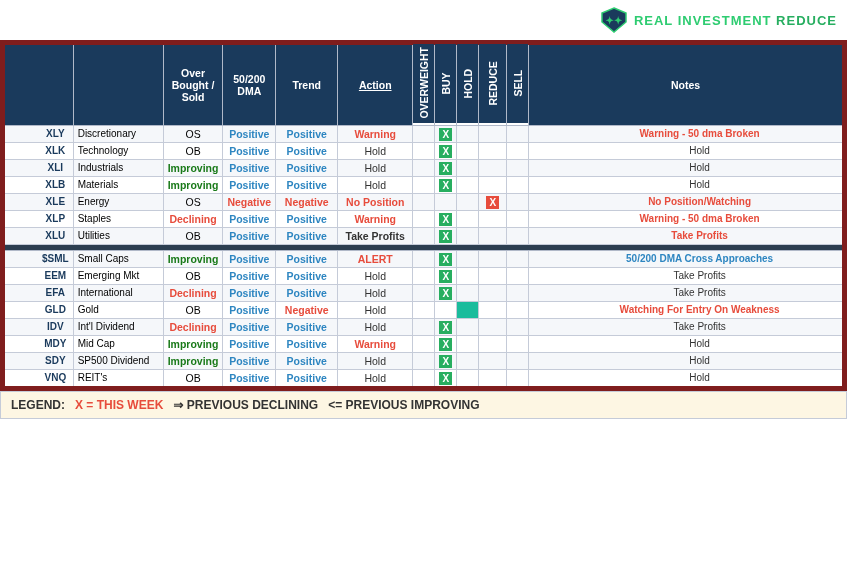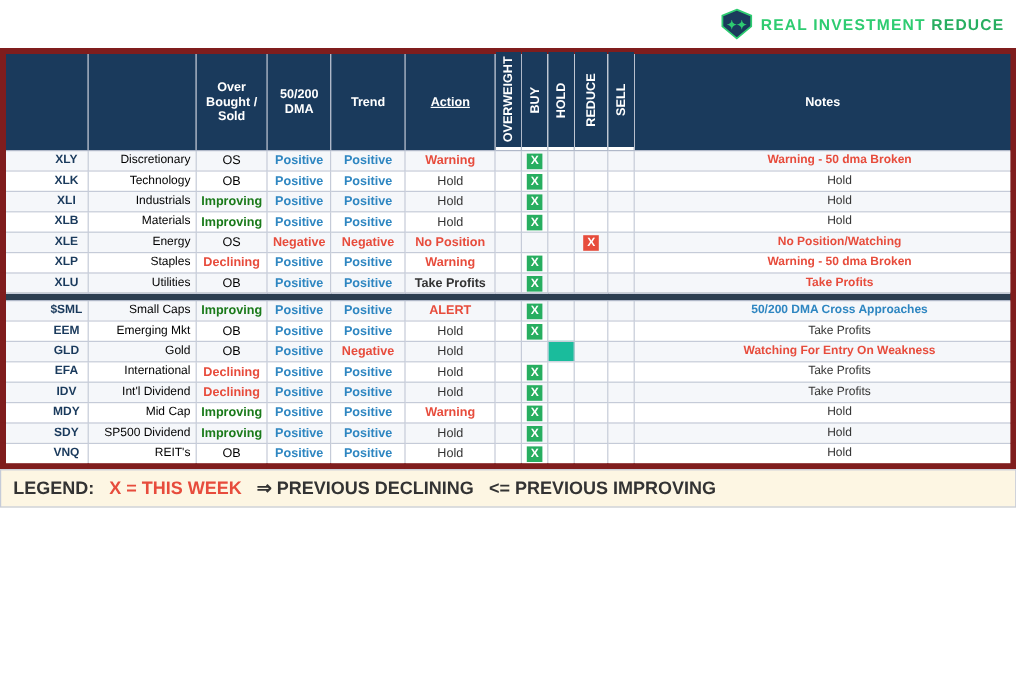--- a/index.html
+++ b/index.html
@@ -64,21 +64,21 @@
     thead tr th.col-notes { width: auto; }
 
     tbody tr td {
       border: 1px solid #c5cbd8;
       padding: 2px 4px;
       text-align: center;
       vertical-align: middle;
       font-size: 10.5px;
     }
     tbody tr td.col-symbol { font-weight: bold; color: #1a3a5c; font-size: 10px; padding-left: 37px; }
-    tbody tr td.col-name { text-align: right; font-size: 10px; margin-left: 12px; }
+    tbody tr td.col-name { text-align: left; font-size: 10px; margin-left: 12px; }
     tbody tr td.col-notes { text-align: center; font-size: 10px; padding-left: 32px; }
 
     .positive { color: #2e86c1; font-weight: bold; }
     .negative-text { color: #e74c3c; font-weight: bold; }
     .improving { color: #1a7a1a; font-weight: bold; }
     .declining { color: #e74c3c; font-weight: bold; }
 
     .action-warning { color: #e74c3c; font-weight: bold; }
     .action-hold { color: #333; }
     .action-nopos { color: #e74c3c; font-weight: bold; }
@@ -113,21 +113,21 @@
       border: 1px solid #b0b8c8;
     }
 
     tr.data-row:nth-child(odd) { background: #f5f7fa; }
     tr.data-row:nth-child(even) { background: #fff; }
 
     .legend-bar {
       padding: 6px 10px;
       border: 1px solid #c5cbd8;
       background: #fdf6e3;
-      font-size: 15px;
+      font-size: 12px;
       color: #333;
       margin-top: 0;
     }
     .legend-bar .leg-x { color: #e74c3c; font-weight: bold; }
     .legend-bar .leg-arrow { color: #333; font-weight: bold; }
     .legend-bar strong { font-weight: bold; }
   </style>
 </head>
 <body>
 
@@ -284,46 +284,46 @@
         <td class="positive">Positive</td>
         <td class="action-hold">Hold</td>
         <td></td>
         <td><span class="x-green">X</span></td>
         <td></td>
         <td></td>
         <td></td>
         <td class="col-notes note-hold">Take Profits</td>
       </tr>
       <tr class="data-row">
-        <td class="col-symbol">GLD</td>
-        <td class="col-name">Gold</td>
-        <td>OB</td>
-        <td class="positive">Positive</td>
-        <td class="negative-text">Negative</td>
-        <td class="action-hold">Hold</td>
-        <td></td>
-        <td></td>
-        <td style="background: rgb(26, 188, 156);"></td>
-        <td></td>
-        <td></td>
-        <td class="col-notes note-weakness">Watching For Entry On Weakness</td>
-      </tr>
-      <tr class="data-row">
         <td class="col-symbol">EFA</td>
         <td class="col-name">International</td>
         <td class="declining">Declining</td>
         <td class="positive">Positive</td>
         <td class="positive">Positive</td>
         <td class="action-hold">Hold</td>
         <td></td>
         <td><span class="x-green">X</span></td>
         <td></td>
         <td></td>
         <td></td>
         <td class="col-notes note-hold">Take Profits</td>
+      </tr>
+      <tr class="data-row">
+        <td class="col-symbol">GLD</td>
+        <td class="col-name">Gold</td>
+        <td>OB</td>
+        <td class="positive">Positive</td>
+        <td class="negative-text">Negative</td>
+        <td class="action-hold">Hold</td>
+        <td></td>
+        <td></td>
+        <td style="background: rgb(26, 188, 156);"></td>
+        <td></td>
+        <td></td>
+        <td class="col-notes note-weakness">Watching For Entry On Weakness</td>
       </tr>
       <tr class="data-row">
         <td class="col-symbol">IDV</td>
         <td class="col-name">Int'l Dividend</td>
         <td class="declining">Declining</td>
         <td class="positive">Positive</td>
         <td class="positive">Positive</td>
         <td class="action-hold">Hold</td>
         <td></td>
         <td><span class="x-green">X</span></td>

